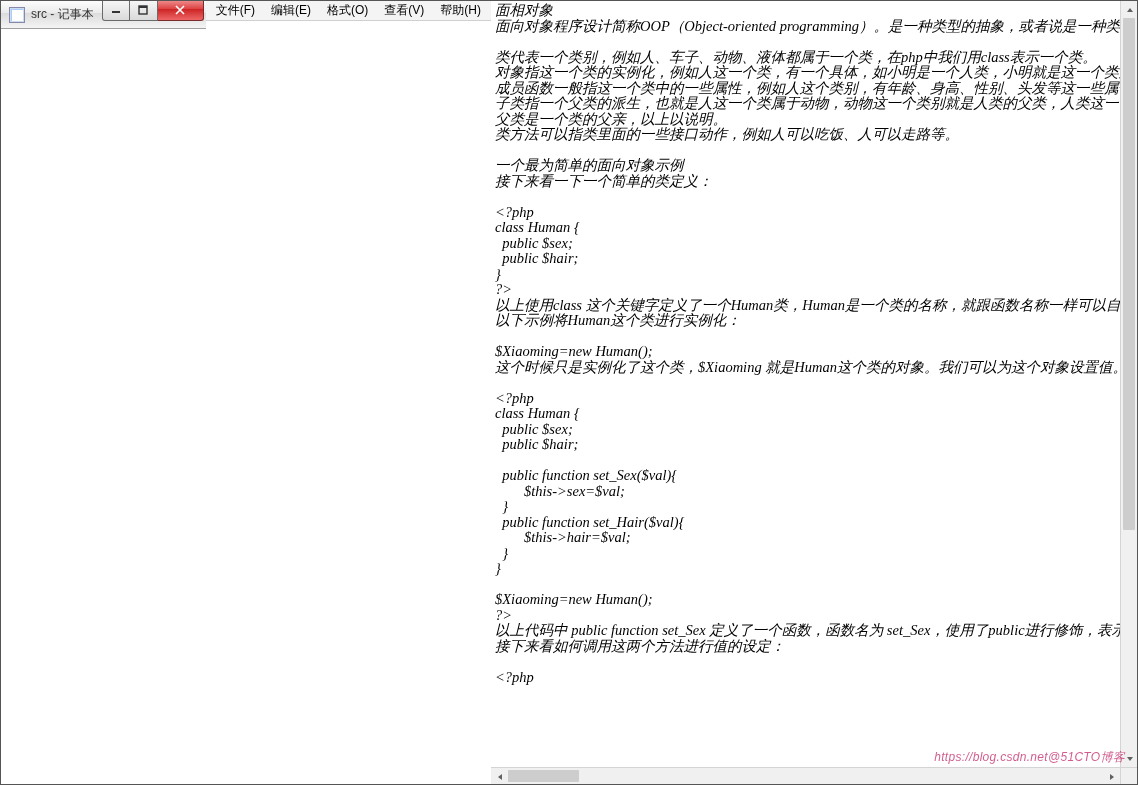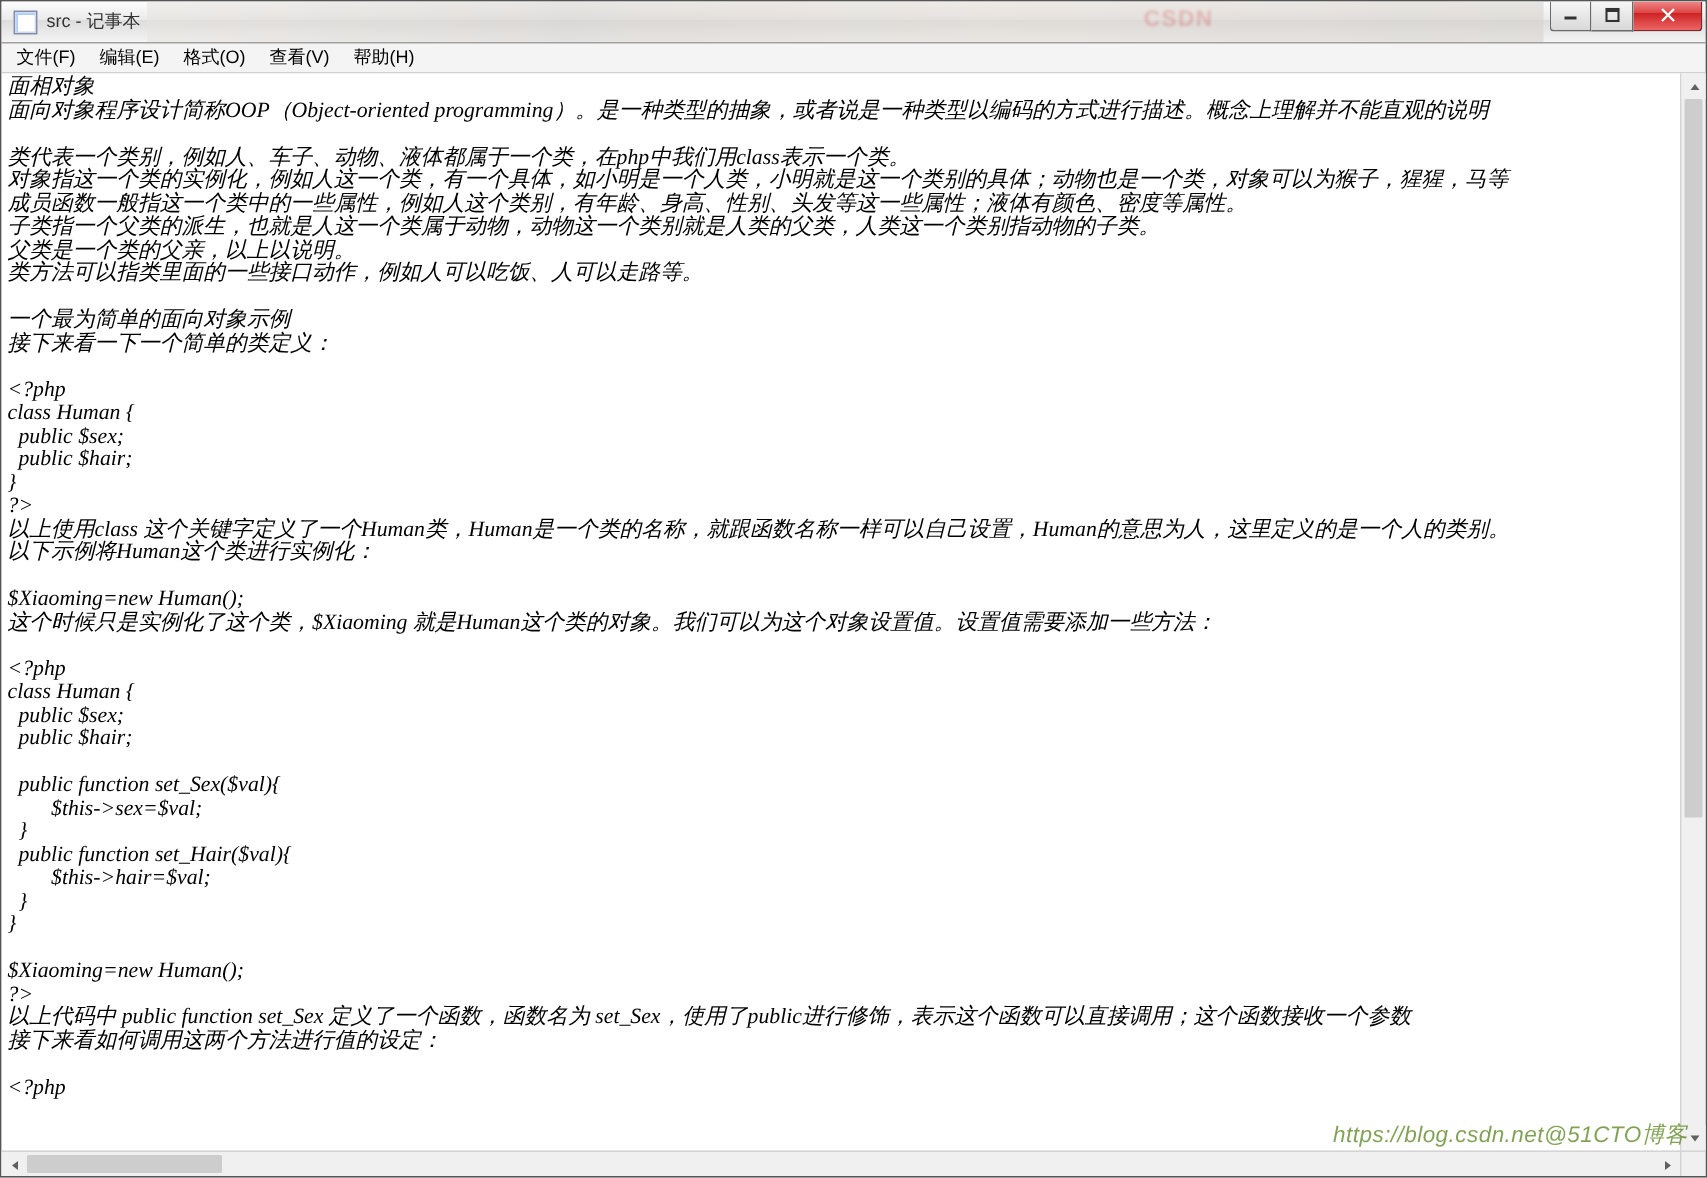--- a/index.html
+++ b/index.html
@@ -1,17 +1,17 @@
 <!DOCTYPE html>
 <html><head>
 <meta charset="utf-8">
 <style>
   * { margin:0; padding:0; box-sizing:border-box; }
   body { width:1138px; height:785px; font-family:"Microsoft YaHei","Segoe UI",Tahoma,Arial,sans-serif; background:#cccccc; overflow:hidden; position:relative; border:1px solid #555; }
-  .window { width:100%; height:100%; display:flex; flex-direction:column; background:#fff; }
+  .window { width:100%; height:100%; display:flex; background:#fff; }
   
   .titlebar { height:28px; background:linear-gradient(to bottom,#fdfdfd 0%,#eaeaea 45%,#dcdcdc 46%,#f4f4f4 100%); border-bottom:1px solid #a0a0a0; display:flex; align-items:center; font-size:12px; color:#333; position:relative; }
   .titlebar .icon { width:16px; height:16px; margin:0 6px 0 8px; background:#fff; border:1px solid #88a; box-shadow:inset 0 0 0 1px #cde,inset 2px 2px 0 #acf; }
   .titlebar .title { flex:0 0 auto; }
   .titlebar .blur { flex:1; height:100%; margin:0 4px; background:linear-gradient(90deg,#e8e4e0,#d8d4d0 30%,#e2dcd5 60%,#d5d0ca); filter:blur(.3px); opacity:.55; position:relative; }
   .titlebar .blur::before{content:"CSDN";position:absolute;right:220px;top:3px;color:#c33;font-weight:bold;letter-spacing:1px;font-size:15px;filter:blur(1px);opacity:.5;}
   .winbtns { display:flex; height:20px; margin-right:2px; margin-top:-8px; }
   .winbtn { width:28px; height:20px; border:1px solid #6a6a6a; border-top:none; background:linear-gradient(#f6f6f6,#d9d9d9); font-size:10px; display:flex;align-items:center;justify-content:center;color:#333;}
   .winbtn+.winbtn{border-left:none;}
   .winbtn.minimize{border-bottom-left-radius:3px;}
@@ -24,21 +24,21 @@
   .content-wrap { flex:1; position:relative; background:#fff;font-style:italic; }
   .content { position:absolute; inset:0 17px 17px 0; padding:2px 4px 2px 4px; font-family:"SimSun","宋体","NSimSun",serif; font-size:14.5px; line-height:15.5px; white-space:pre; overflow:hidden; color:#000; }
   
   .scroll-v { position:absolute; right:0; top:0; bottom:17px; width:17px; background:#f0f0f0; border-left:1px solid #d4d4d4; display:flex; flex-direction:column; }
   .scroll-h { position:absolute; left:0; right:17px; bottom:0; height:17px; background:#f0f0f0; border-top:1px solid #d4d4d4; display:flex; }
   .scroll-corner { position:absolute; right:0; bottom:0; width:17px; height:17px; background:#f0f0f0; border-left:1px solid #d4d4d4; border-top:1px solid #d4d4d4;}
   .sbtn { width:17px; height:17px; background:#f0f0f0; display:flex;align-items:center;justify-content:center;color:#555;font-size:8px;}
   .strack { flex:1; position:relative; }
   .sthumb-v { position:absolute; left:2px; right:2px; top:0; height:70%; background:#cdcdcd; border-radius:1px;}
   .sthumb-h { position:absolute; top:2px; bottom:2px; left:0; width:12%; background:#cdcdcd; border-radius:1px;}
-  .watermark { position:absolute; right:12px; bottom:18px; font-size:15px; color:#4d7c0f; font-family:Arial,sans-serif; opacity:.7; letter-spacing:.3px; pointer-events:none;}
+  .watermark { position:absolute; right:12px; bottom:18px; font-size:12px; color:#be185d; font-family:Arial,sans-serif; opacity:.7; letter-spacing:.3px; pointer-events:none;}
 </style>
 </head>
 <body>
 
 <div class="window">
 
   <div class="titlebar">
     <div class="icon"></div>
     <div class="title">src - 记事本</div>
     <div class="blur"></div>

